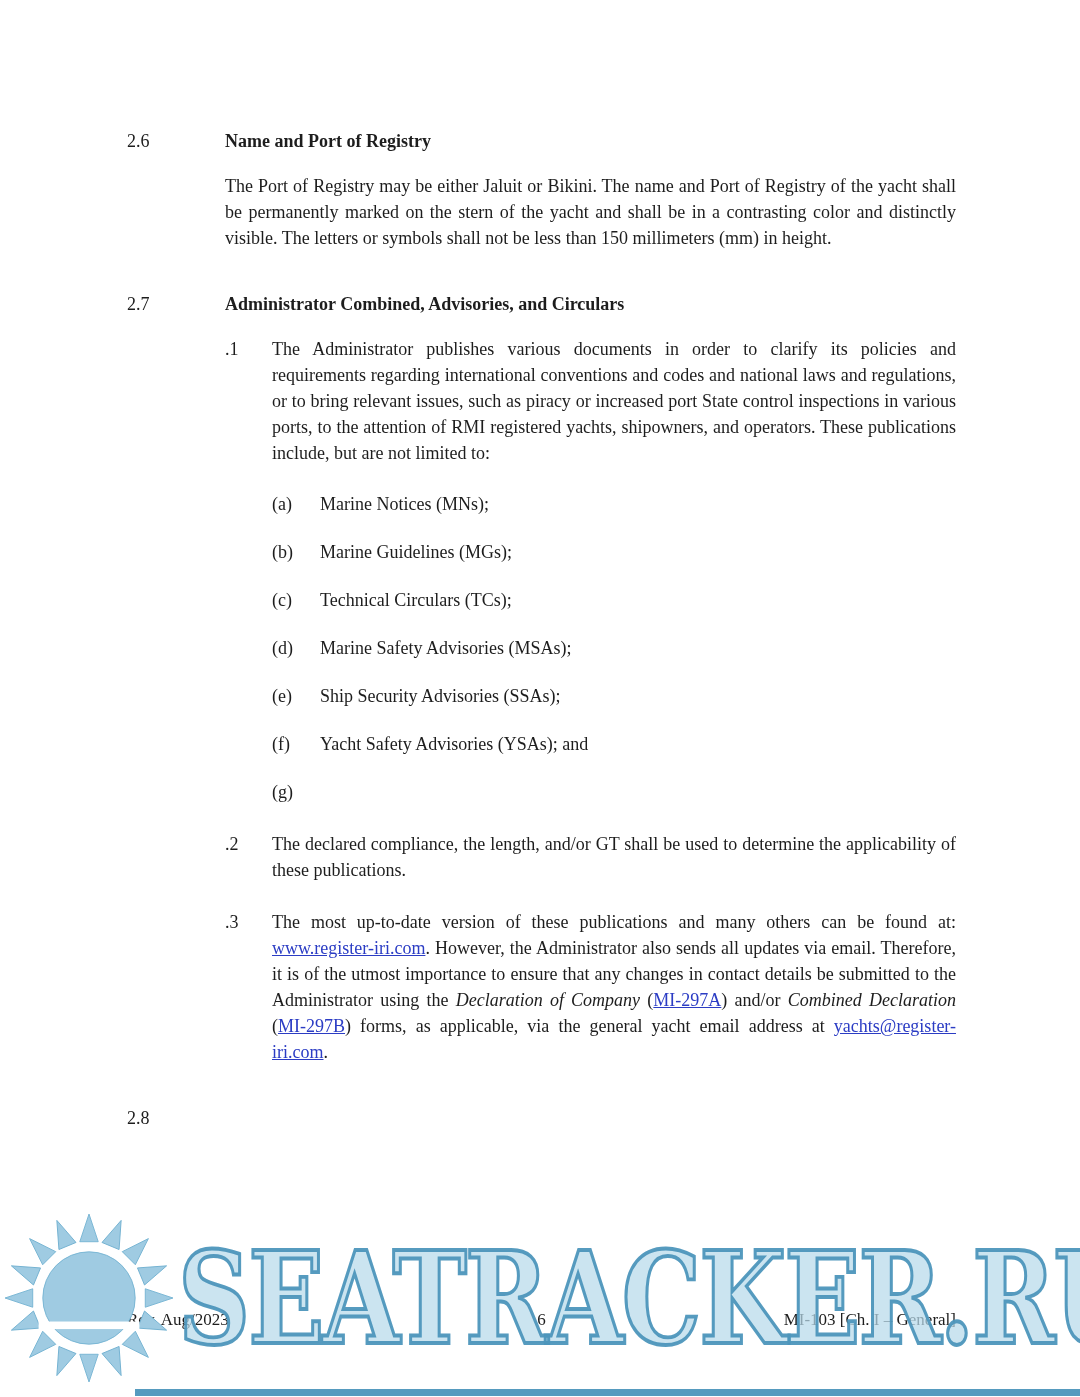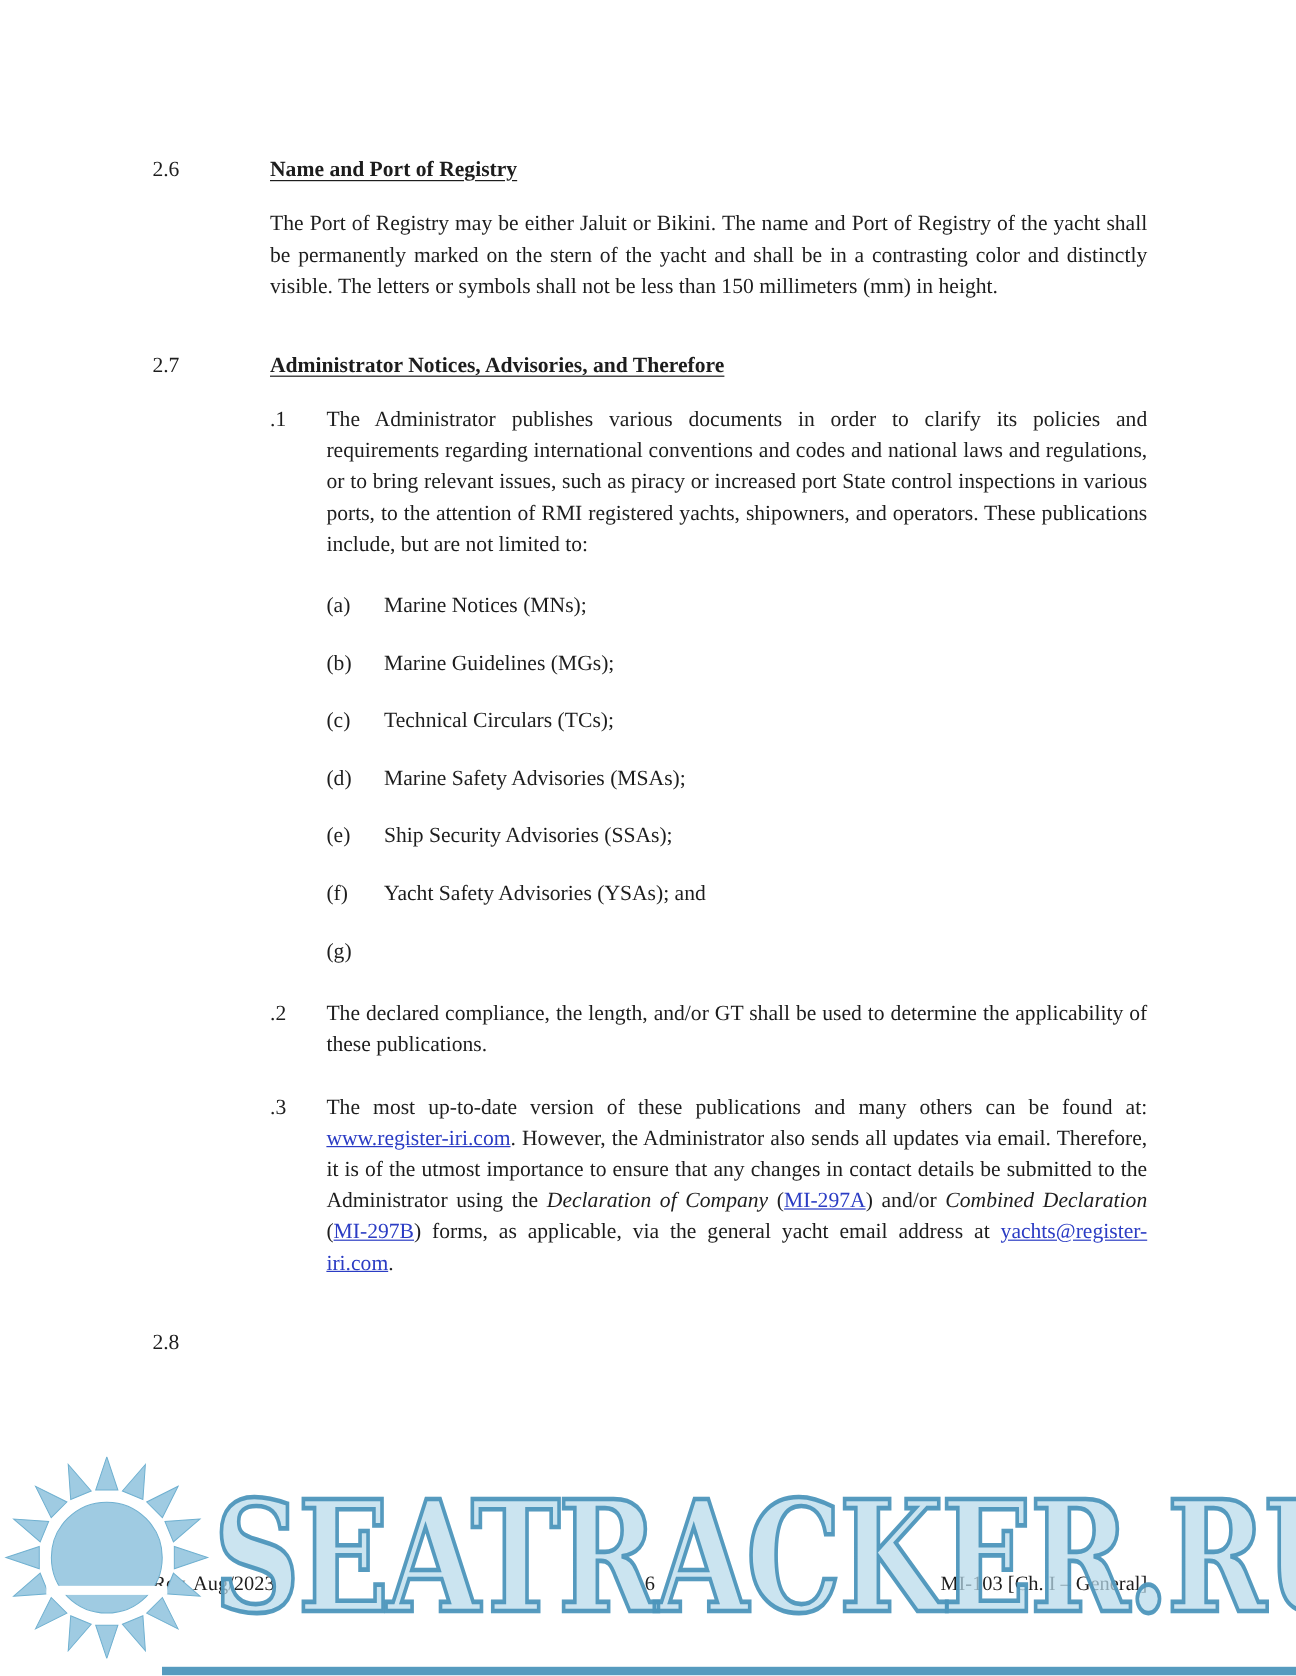--- a/index.html
+++ b/index.html
@@ -23,21 +23,20 @@
     width: 98px;
     flex: none;
     font-weight: normal;
     font-size: 18px;
     line-height: 26px;
   }
   .sec-title {
     font-size: 18px;
     line-height: 26px;
     font-weight: bold;
-    text-decoration: underline;
     text-underline-offset: 3px;
   }
   .sec-body { margin-left: 98px; }
   .para {
     font-size: 18px;
     line-height: 26px;
     text-align: justify;
   }
   .num-item { display: flex; margin-bottom: 26px; }
   .num-item:last-child { margin-bottom: 0; }
@@ -125,21 +124,21 @@
       <div class="sec-title">Name and Port of Registry</div>
     </div>
     <div class="sec-body">
       <p class="para">The Port of Registry may be either Jaluit or Bikini. The name and Port of Registry of the yacht shall be permanently marked on the stern of the yacht and shall be in a contrasting color and distinctly visible. The letters or symbols shall not be less than 150 millimeters (mm) in height.</p>
     </div>
   </div>
 
   <div class="sec">
     <div class="sec-head">
       <div class="sec-num">2.7</div>
-      <div class="sec-title">Administrator Notices, Advisories, and Therefore</div>
+      <div class="sec-title">Administrator Combined, Advisories, and Circulars</div>
     </div>
     <div class="sec-body">
 
       <div class="num-item">
         <div class="item-num">.1</div>
         <div class="item-body">
           <p class="para">The Administrator publishes various documents in order to clarify its policies and requirements regarding international conventions and codes and national laws and regulations, or to bring relevant issues, such as piracy or increased port State control inspections in various ports, to the attention of RMI registered yachts, shipowners, and operators. These publications include, but are not limited to:</p>
           <div class="sub-list">
             <div class="sub-item">
               <span class="sub-label">(a)</span>

